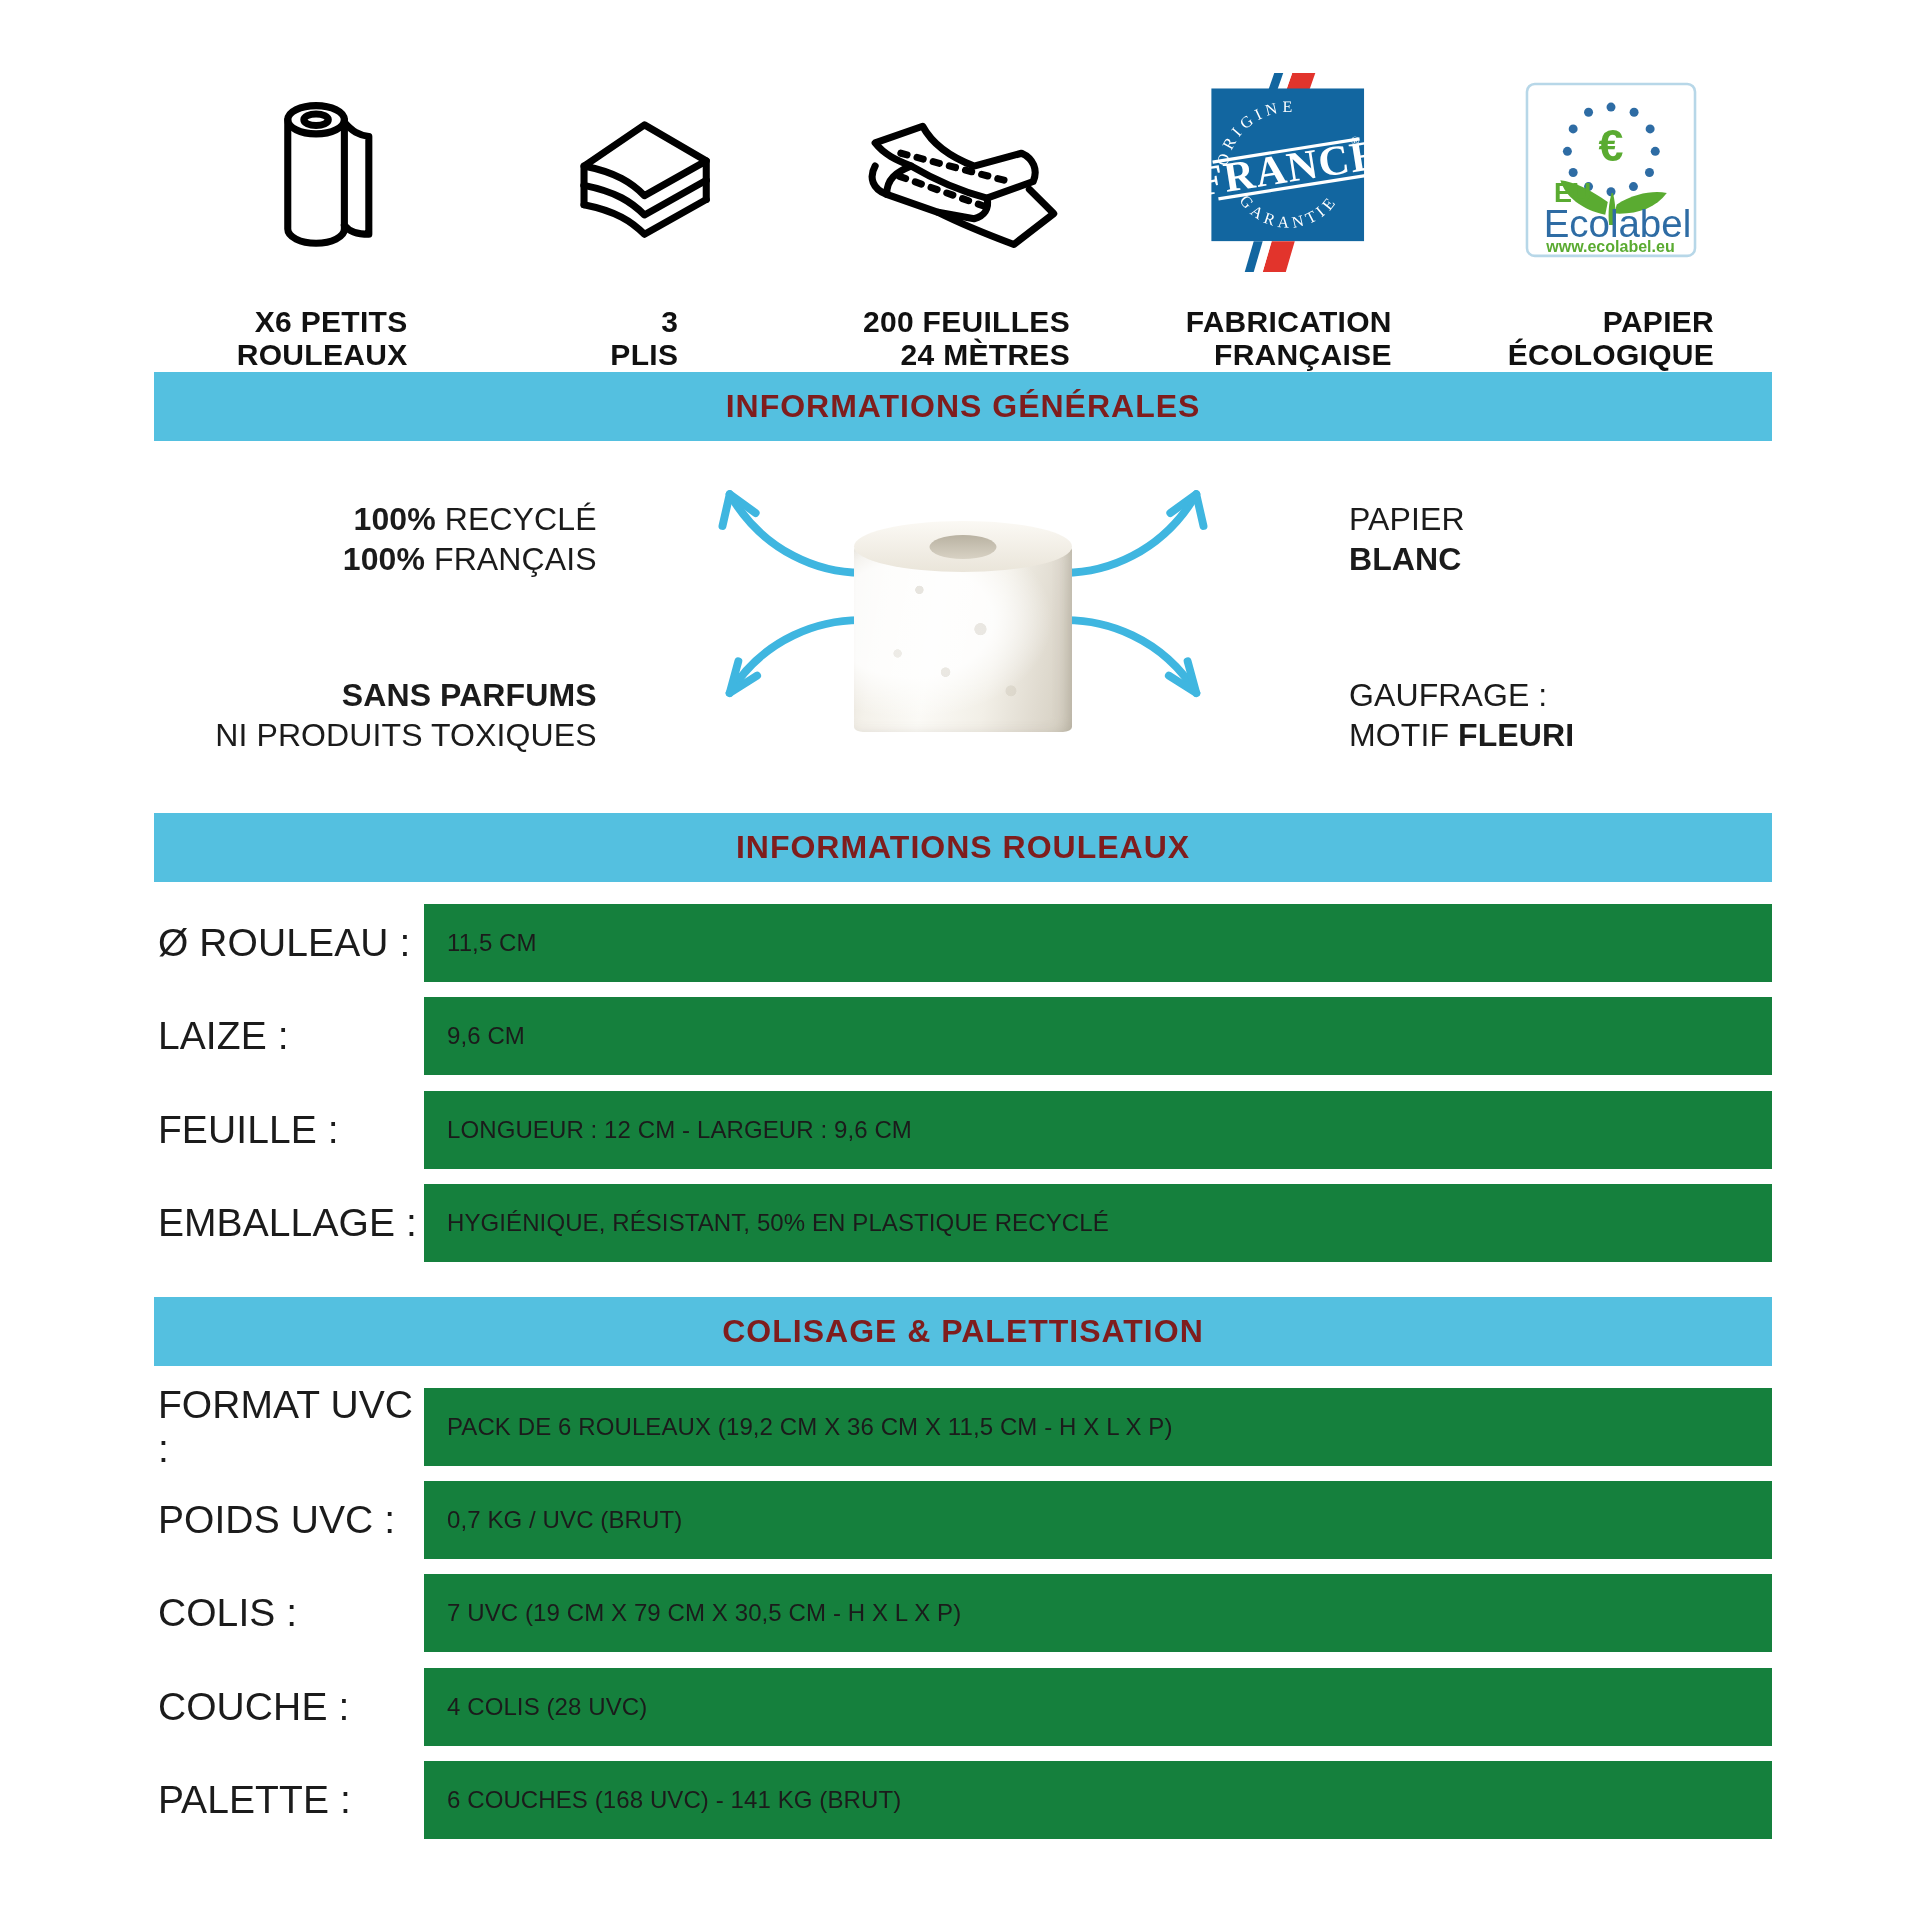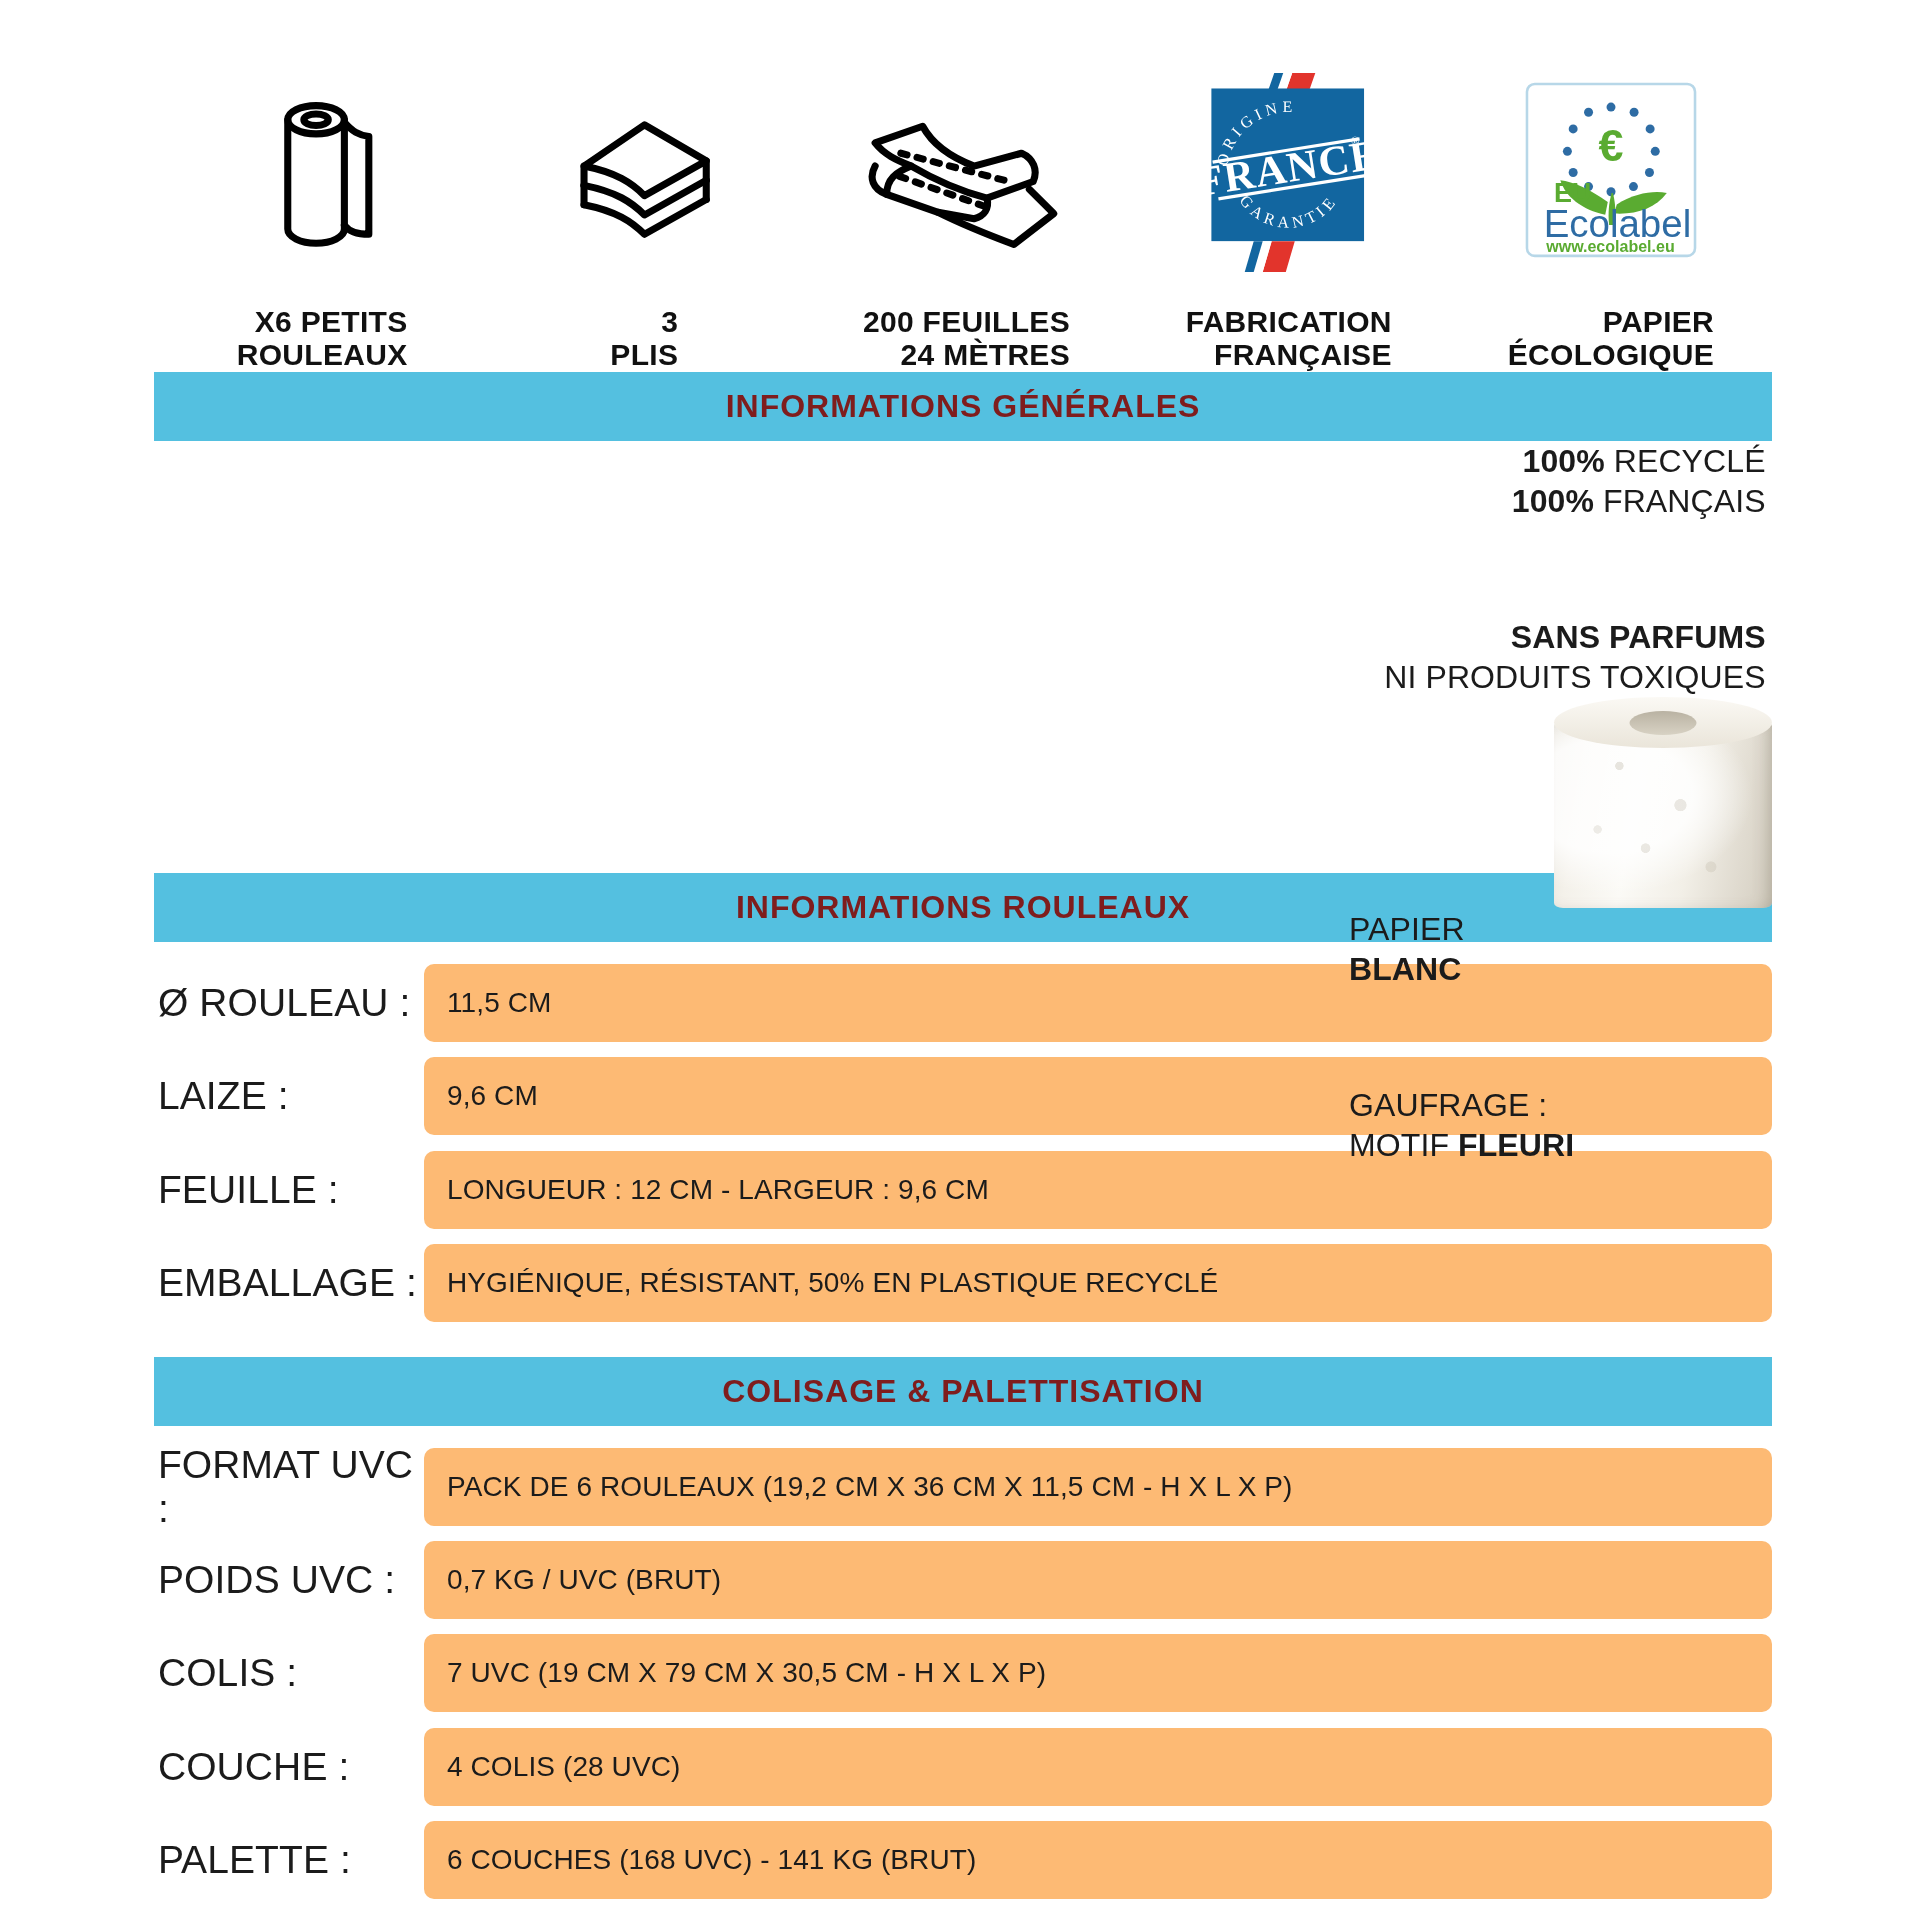--- a/index.html
+++ b/index.html
@@ -37,22 +37,22 @@
     margin:0 154px; background:#54c0e0; height:69px;
     display:flex; align-items:center; justify-content:center;
   }
   .banner-text {
     color:#7f1d1d; font-size:32px; font-weight:bold;
     letter-spacing:1px; text-transform:uppercase;
   }
 
   
   .general {
-    position:relative; margin:0 154px; height:432px;
-    display:flex; align-items:flex-end; justify-content:space-between;flex-direction:column;
+    position:relative; margin:0 154px; height:372px;
+    display:flex; align-items:flex-start; justify-content:space-between;
   }
   .gen-col {
     width:449px; display:flex; flex-direction:column;
     justify-content:center; gap:96px; height:100%;
   }
   .gen-col.left { text-align:right; padding-right:6.4px; }
   .gen-col.right { text-align:left; padding-left:26px; }
   .gen-block { line-height:1.25; font-size:32px; letter-spacing:0.1px; }
   .gen-block .ln { display:block; white-space:nowrap; }
   .gen-block b { font-weight:bold; }
@@ -97,24 +97,24 @@
   .table { margin:0 154px; padding-top:22px; }
   .row {
     display:flex; align-items:center; height:78px; margin-bottom:15.4px;
   }
   .row-label {
     width:270px; flex:0 0 270px; padding-left:3.9px;
     font-size:39px; letter-spacing:0.1px; color:#1b1b1b;
     text-transform:uppercase;
   }
   .row-value {
-    flex:1; background:#fdba74; height:100%;
+    flex:1; background:#15803d; height:100%;
     display:flex; align-items:center; padding:0 23px;
-    font-size:28px; letter-spacing:0.1px; color:#1b1b1b;
-    text-transform:uppercase; white-space:nowrap;border-radius:10px;
+    font-size:24px; letter-spacing:0.1px; color:#1b1b1b;
+    text-transform:uppercase; white-space:nowrap;
   }
   .spacer-sm { height:19px; }
 </style>
 </head>
 <body>
 
 <div class="sheet">
 
   <div class="feature-row">
 

